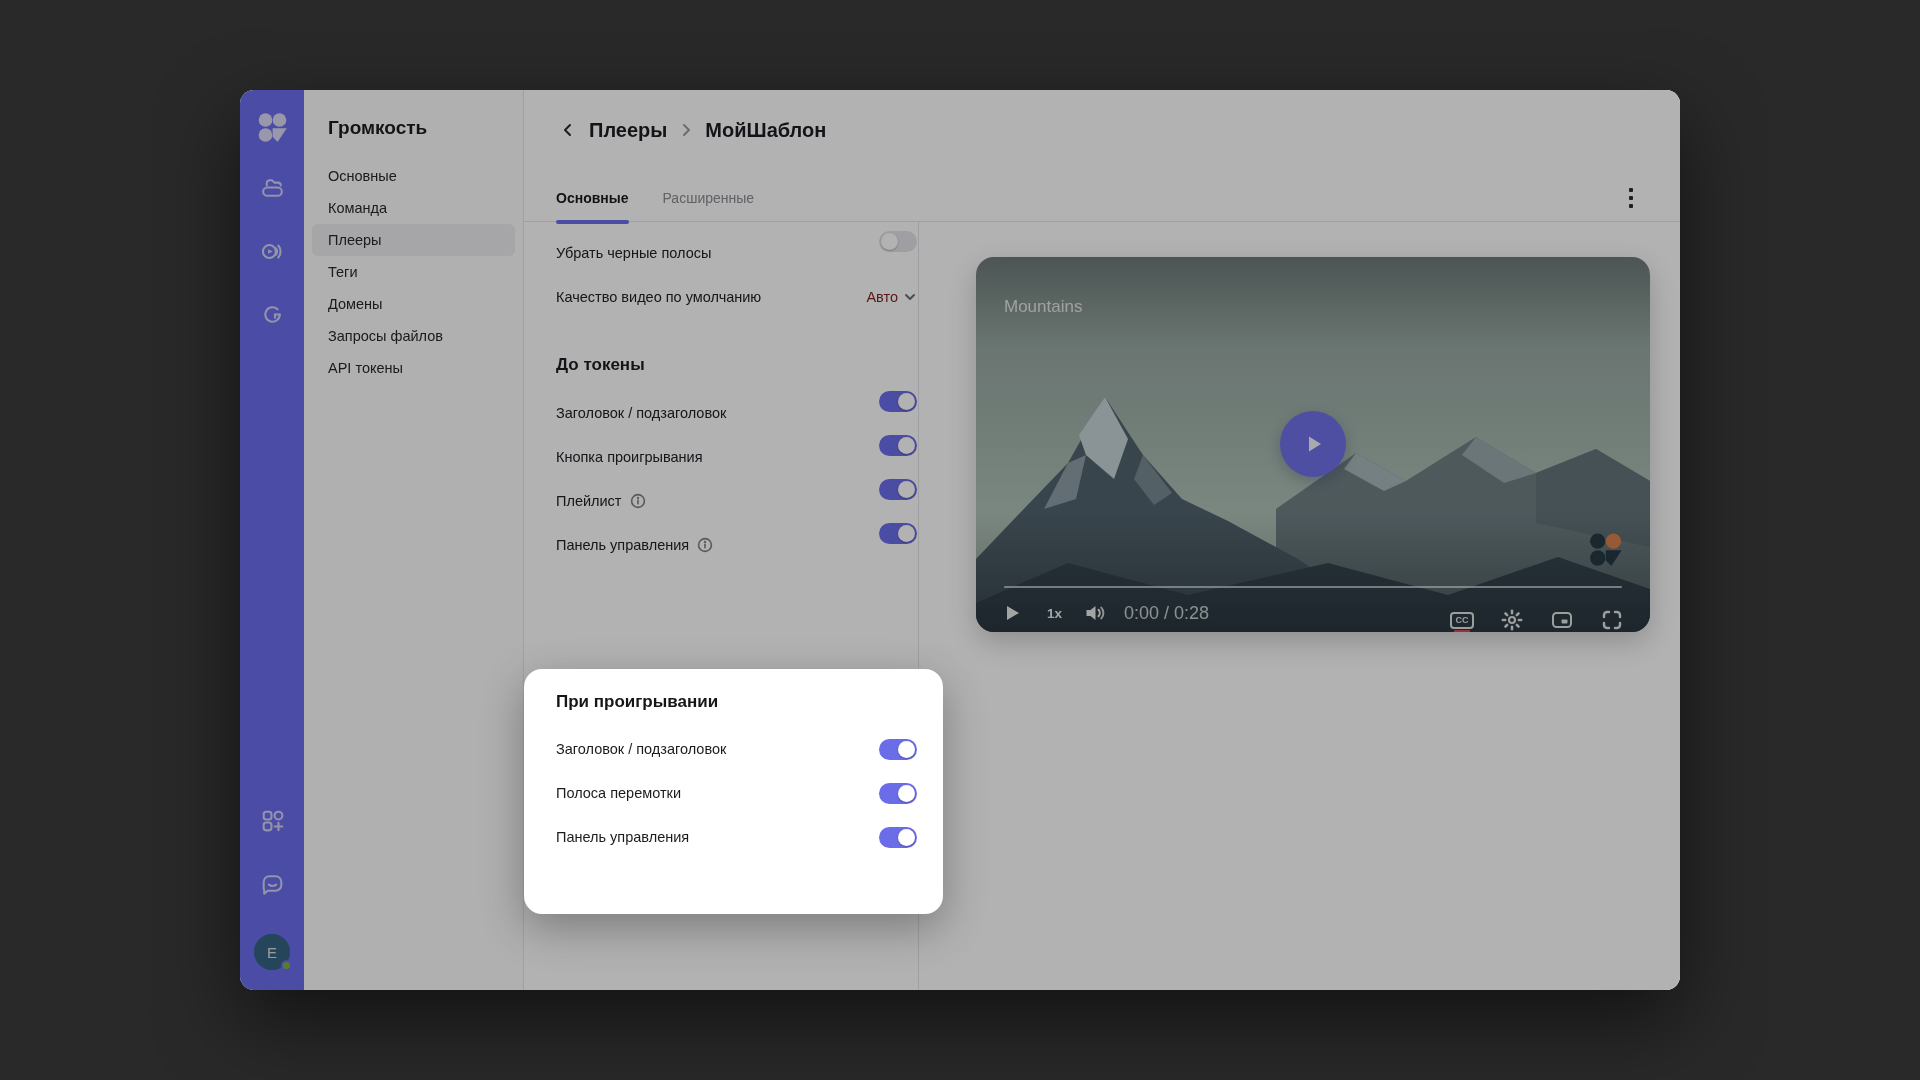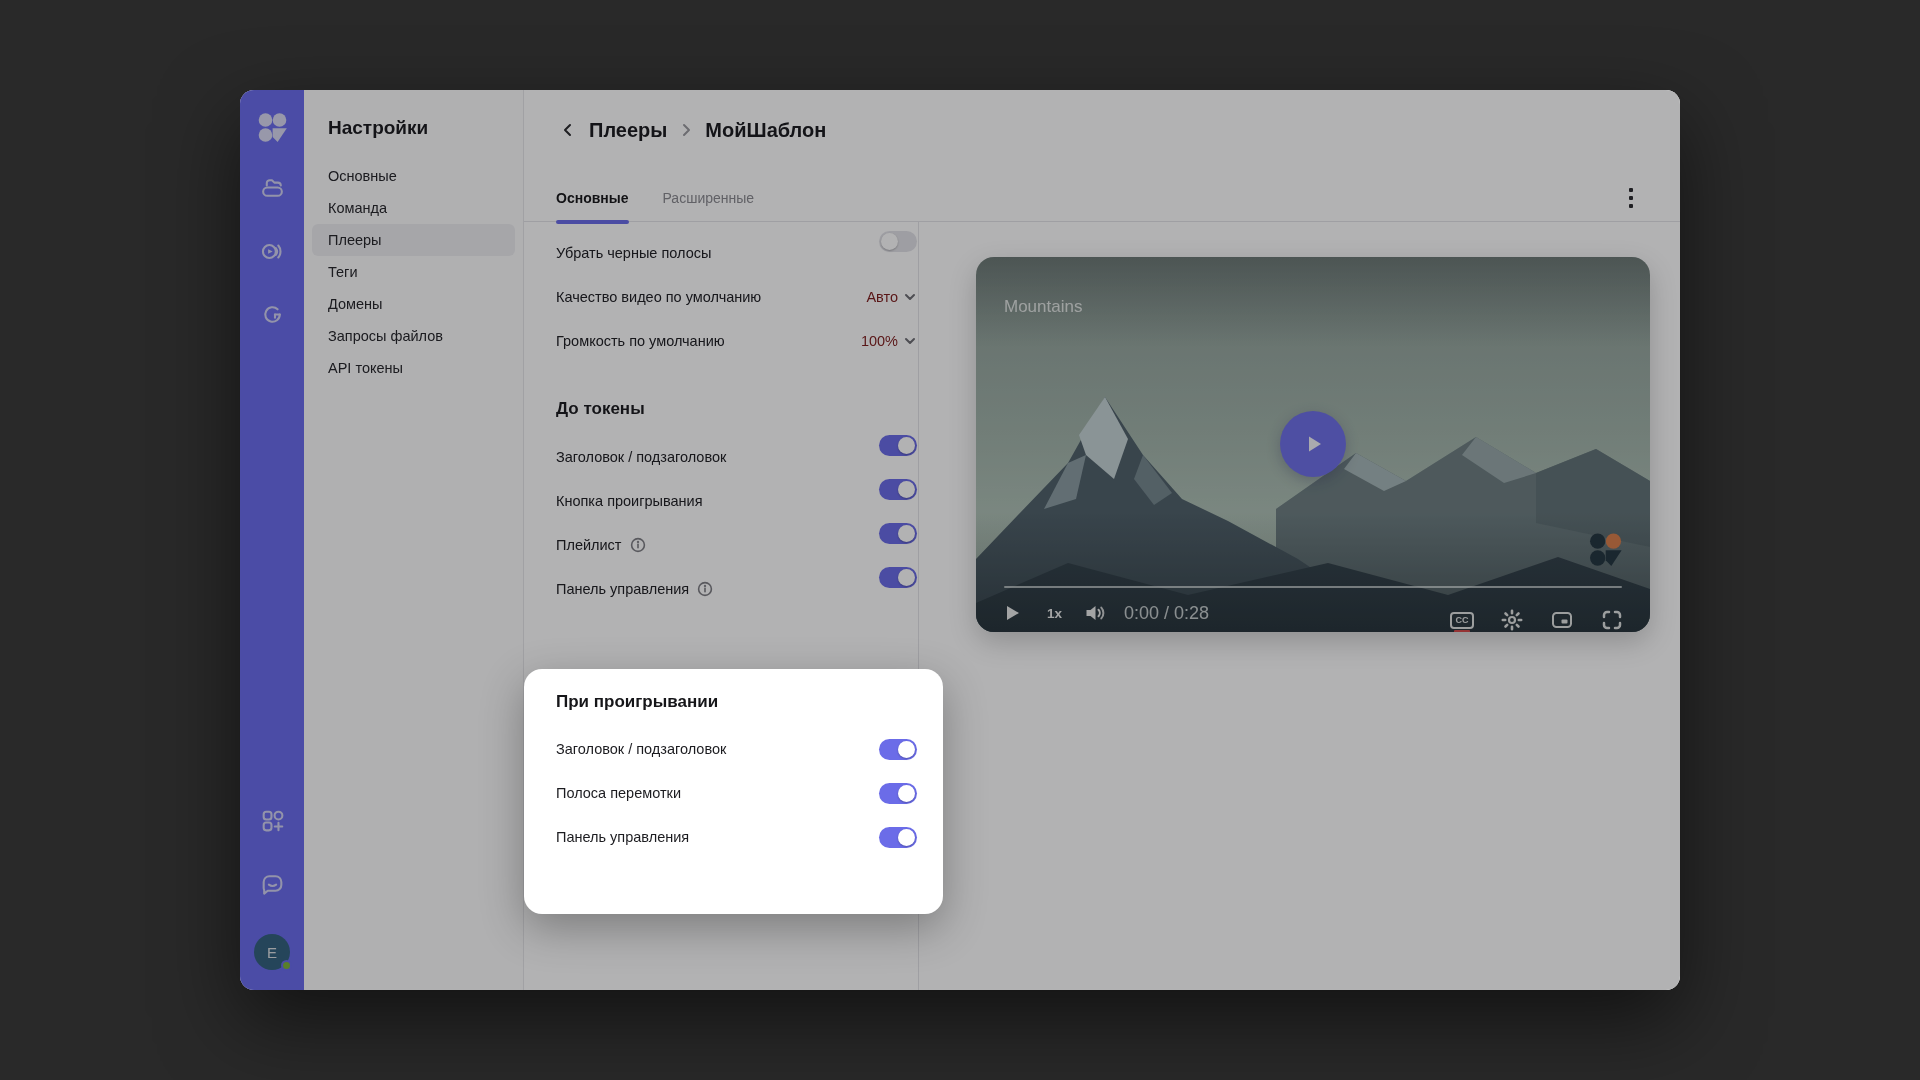--- a/index.html
+++ b/index.html
@@ -144,21 +144,21 @@
     </div>
     <div class="rail-item" style="top:844px">
       <div class="avatar">
         <span>E</span>
         <span class="status"></span>
       </div>
     </div>
   </div>
 
   <div class="nav">
-    <div class="nav-title">Настройки</div>
+    <div class="nav-title">Громкость</div>
     <div class="nav-list">
       <div class="nav-item">
           <span>Основные</span>
         </div>
       <div class="nav-item">
           <span>Команда</span>
         </div>
       <div class="nav-item selected">
           <span>Плееры</span>
         </div>
@@ -219,29 +219,20 @@
       </div>
       <div class="row">
         <span class="row-label">Качество видео по умолчанию</span>
         <div class="select">
           <span class="select-value">Авто</span>
           <svg width="14" height="14" viewBox="0 0 14 14" fill="none" stroke="#6E6E74" stroke-width="2" stroke-linecap="round" stroke-linejoin="round">
               <path d="M3 5l4 4 4-4"></path>
             </svg>
         </div>
       </div>
-      <div class="row">
-        <span class="row-label">Громкость по умолчанию</span>
-        <div class="select">
-          <span class="select-value">100%</span>
-          <svg width="14" height="14" viewBox="0 0 14 14" fill="none" stroke="#6E6E74" stroke-width="2" stroke-linecap="round" stroke-linejoin="round">
-              <path d="M3 5l4 4 4-4"></path>
-            </svg>
-        </div>
-      </div>
 
       <div class="section-title">До токены</div>
       <div class="rows-gap"></div>
 
       <div class="row">
         <span class="row-label">Заголовок / подзаголовок</span>
         <div class="toggle on">
             <div class="knob"></div>
           </div>
       </div>

